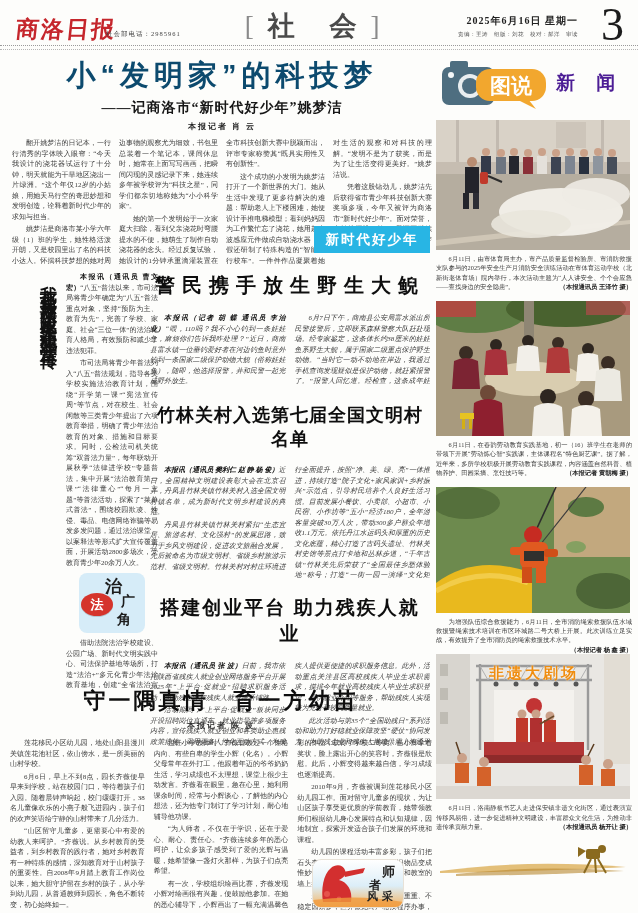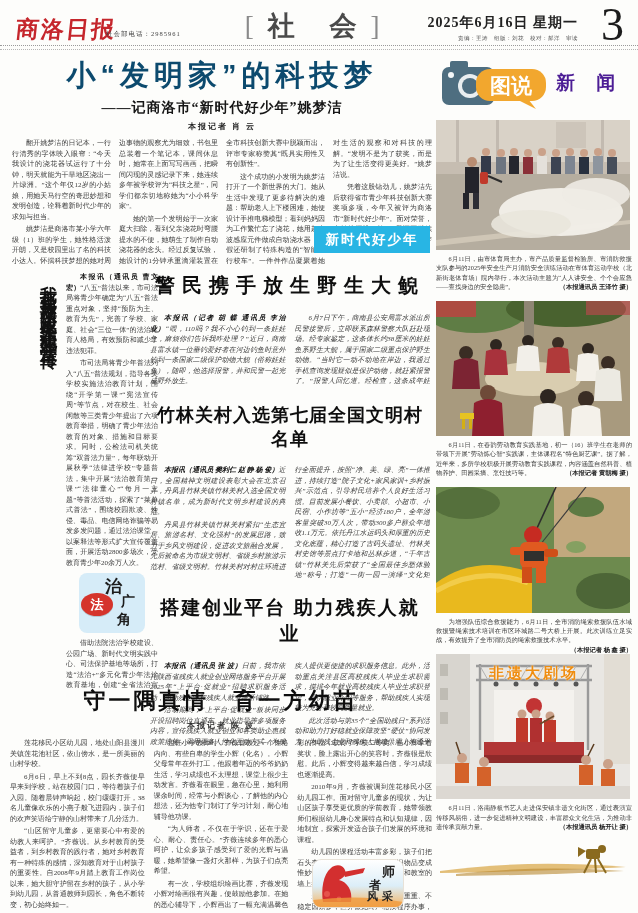--- a/index.html
+++ b/index.html
@@ -11,21 +11,21 @@
   }
   
   .header { position:absolute; left:0; top:0; width:638px; height:52px; }
   .masthead { position:absolute; left:16px; top:14px; font-size:23px; font-weight:bold;
     color:#c5262c; transform:skewX(-6deg); letter-spacing:2px; font-family:"Liberation Serif",serif; }
   .dept-phone { position:absolute; left:106px; top:30px; font-size:6.5px; color:#444; letter-spacing:1px; }
   .section-title { position:absolute; left:0; right:0; top:8px; text-align:center;
     font-size:27px; color:#4a4a4a; letter-spacing:14px; font-weight:bold; }
   .section-title .bracket { color:#8a8a8a; font-weight:normal; }
   .date-block { position:absolute; right:60px; top:14px; text-align:right; }
-  .date-line { font-size:14px; color:#222; font-weight:bold; letter-spacing:1px;text-align:right; }
+  .date-line { font-size:10px; color:#222; font-weight:bold; letter-spacing:1px;text-align:right; }
   .staff-line { font-size:5.5px; color:#555; margin-top:3px; letter-spacing:0.5px; }
   .page-number { position:absolute; right:14px; top:-2px; font-size:46px; color:#1c1c1c;
     font-family:"Liberation Serif",serif; }
   .rule-dot1 { position:absolute; left:0; top:45px; width:638px; border-top:1px dotted #9a9a9a; }
   .rule-dot2 { position:absolute; left:0; top:49px; width:638px; border-top:1px dotted #b5b5b5; }
 
   
   .body-p { font-size:7px; line-height:1.5; text-align:justify; text-indent:2em; color:#3a3a3a; margin-bottom:2px; }
   .lead-b { font-weight:bold; color:#111; }
 

